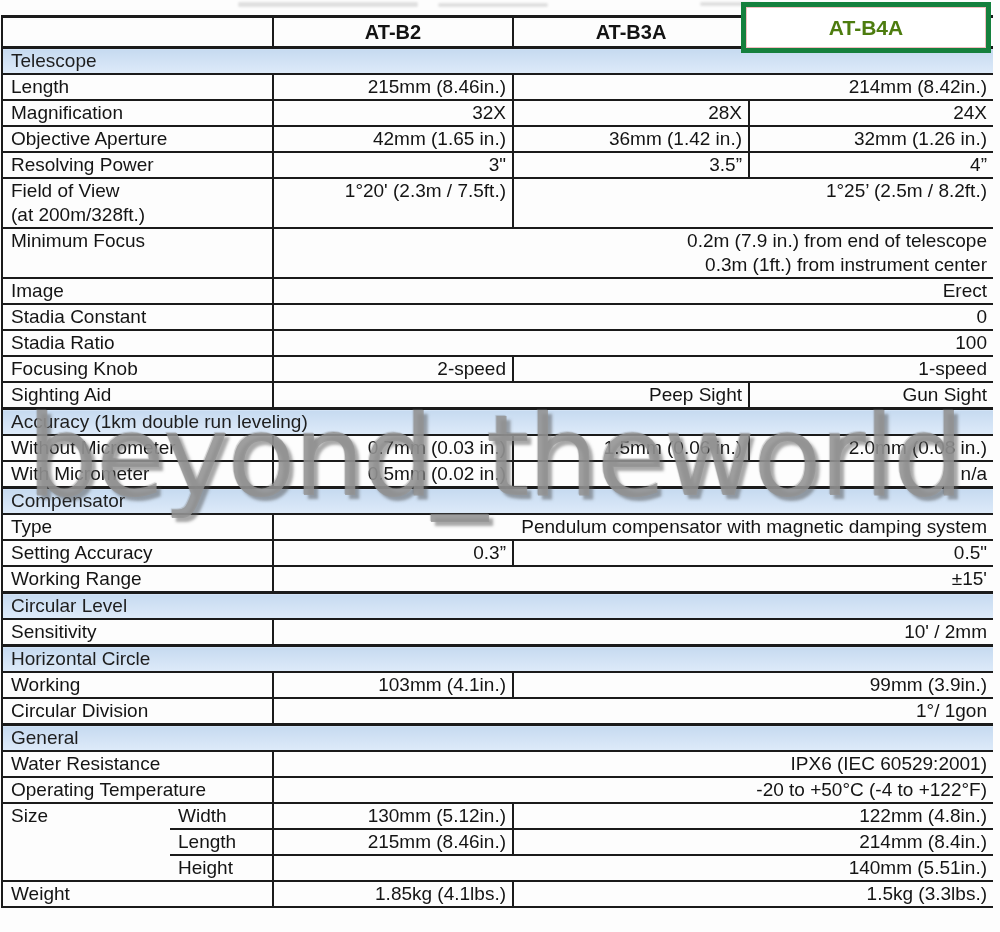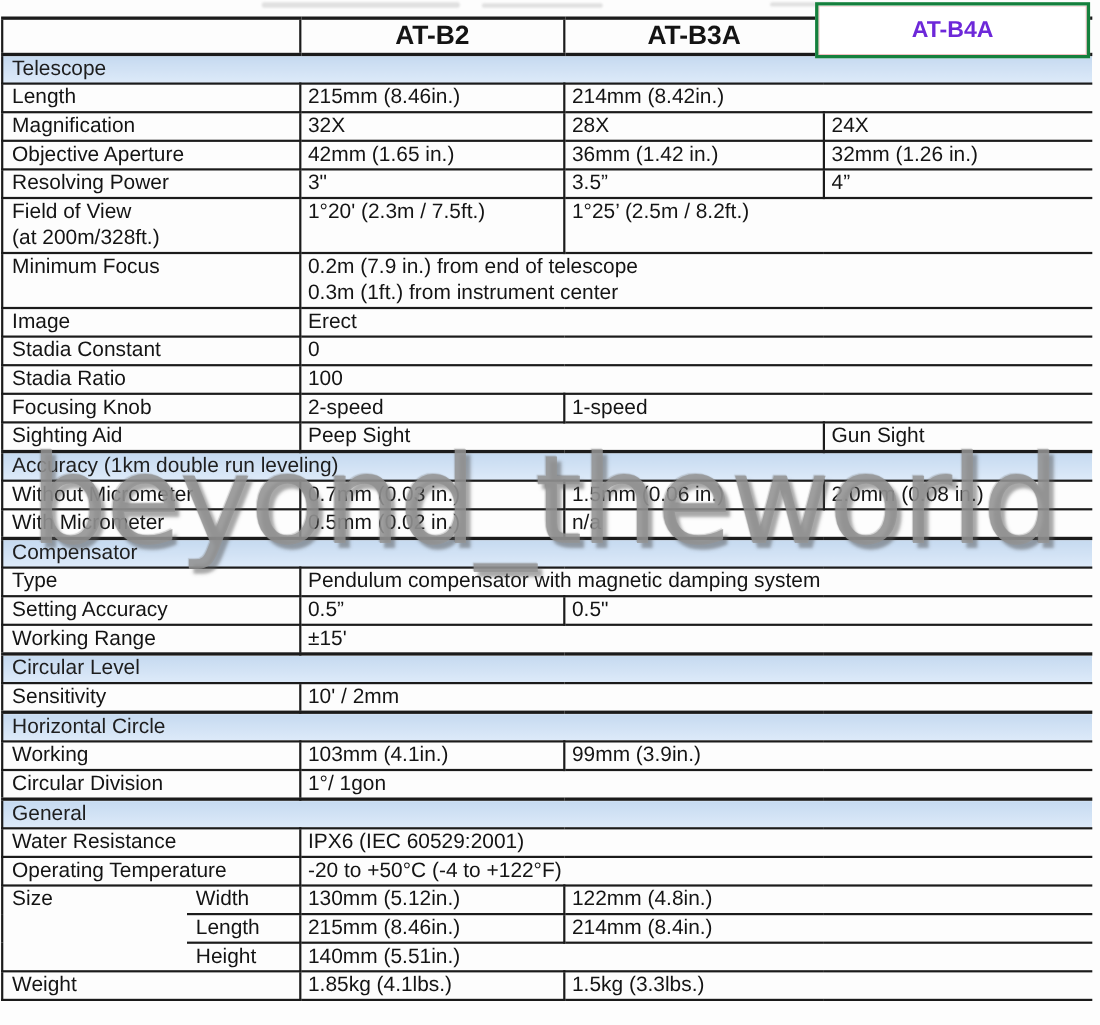--- a/index.html
+++ b/index.html
@@ -20,46 +20,46 @@
     width:991px; font-size:19px; color:#141414;
   }
   .spec td {
     border:2px solid #1b1b1b;
     padding:0 6px; height:24px;
     line-height:1.25;
     overflow:hidden; white-space:nowrap;
   }
   .spec td:last-child { border-right:none; }
   .spec tr.hdr td {
-    font-weight:bold; font-size:24px; text-align:center; height:28px;
+    font-weight:bold; font-size:20px; text-align:center; height:28px;
     border-top-width:3px; border-bottom-width:3px;
   }
   .spec tr.section td {
     background:linear-gradient(#c6daf0, #ddeaf9);
     border-top-width:3px;
     text-align:left; padding-left:8px; color:#1e1e1e;margin-left:18px;
   }
   .label { text-align:left; padding-left:8px !important; }
-  .val   { text-align:left; }
+  .val   { text-align:right; }
   .vtop  { vertical-align:top; padding-top:1px; }
   .tall td { height:48px; }
   .two-line div { line-height:24px; }
   .sizecell { border-right:none !important; vertical-align:top; }
   .sublabel { border-left:none !important; }
 
   
   .hl-box {
     position:absolute; left:741px; top:2px;
     width:250px; height:51px;
-    border:3px solid #15803d;
+    border:5px solid #15803d;
     background:#ffffff;
     box-shadow: inset 0 0 0 1px rgba(242,182,186,.9);
     box-sizing:border-box;
     display:flex; align-items:center; justify-content:center;
-    font-weight:bold; font-size:21px; color:#6d28d9;
+    font-weight:bold; font-size:21px; color:#4d7c0f;
     z-index:5;
   }
 
   
   .watermark {
     position:absolute; left:27px; top:400px; width:965px;
     font-family:"DejaVu Sans", sans-serif;
     font-size:112px; letter-spacing:-2px; line-height:1;
     color:rgba(148,148,148,0.82);
     text-shadow: 4px 4px 3px rgba(84,84,84,0.5), -1px -1px 1px rgba(120,120,120,0.35);
@@ -180,21 +180,21 @@
 
     <tr class="section">
       <td colspan="5">Compensator</td>
     </tr>
     <tr>
       <td colspan="2" class="label">Type</td>
       <td colspan="3" class="val">Pendulum compensator with magnetic damping system</td>
     </tr>
     <tr>
       <td colspan="2" class="label">Setting Accuracy</td>
-      <td class="val">0.5”</td>
+      <td class="val">0.3”</td>
       <td colspan="2" class="val">0.5"</td>
     </tr>
     <tr>
       <td colspan="2" class="label">Working Range</td>
       <td colspan="3" class="val">±15'</td>
     </tr>
 
     <tr class="section">
       <td colspan="5">Circular Level</td>
     </tr>

